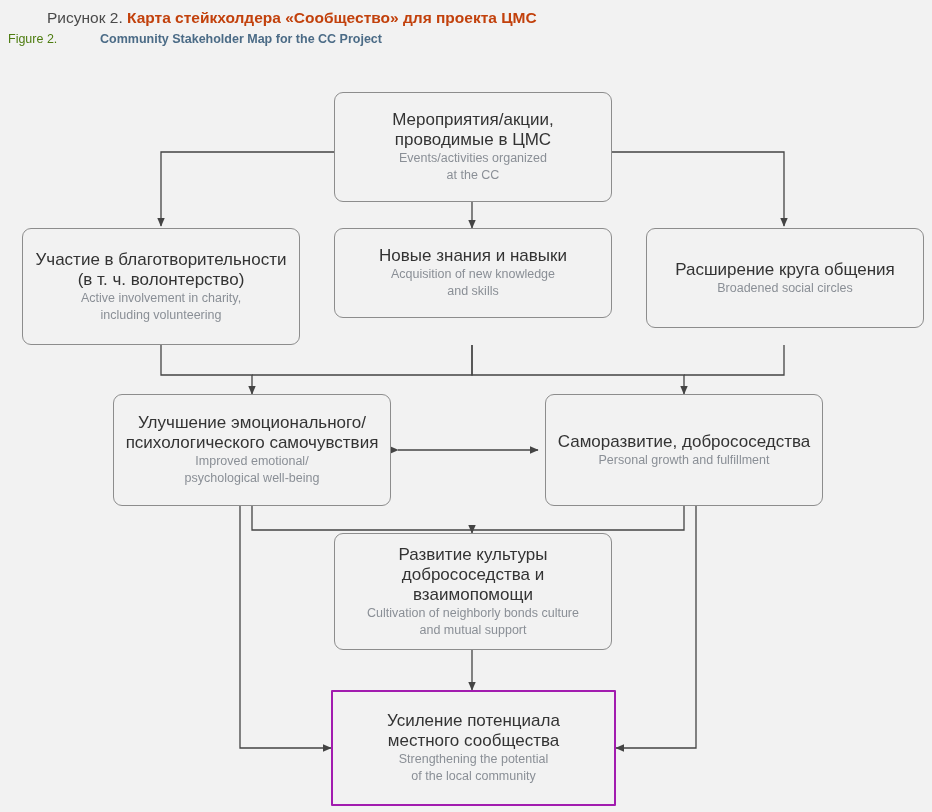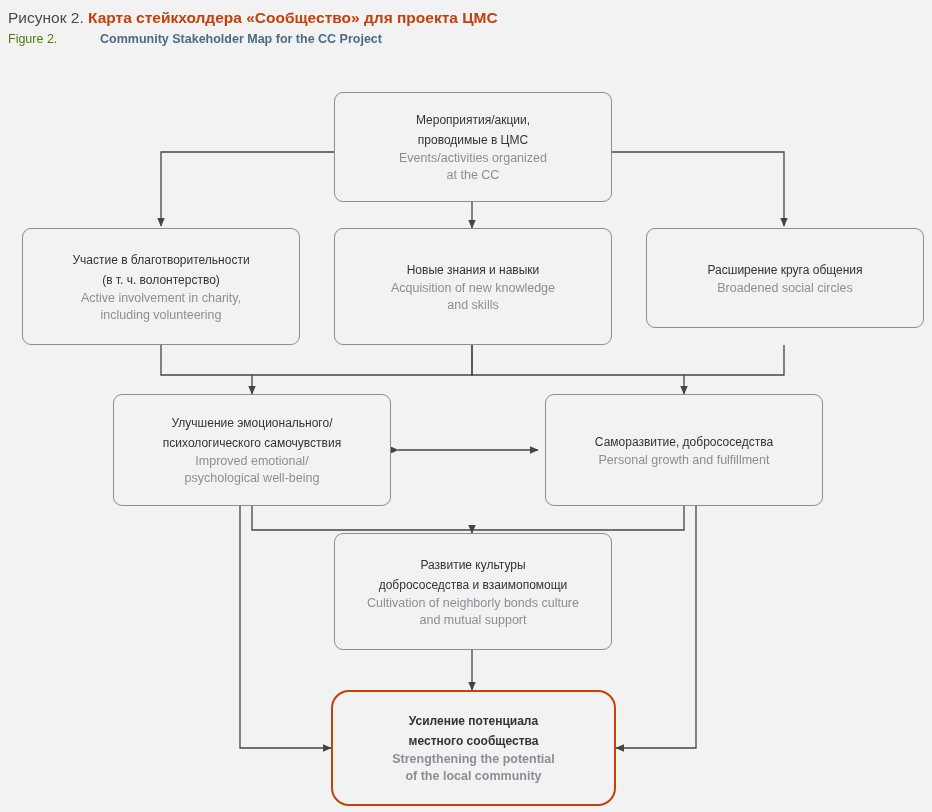--- a/index.html
+++ b/index.html
@@ -22,20 +22,21 @@
     width: 910px;
   }
   .caption-ru {
     font-size: 15.5px;
     color: #4a4a4a;
     line-height: 20px;
     white-space: nowrap;
   }
   .caption-ru .fig-label {
     font-weight: 400;
+    margin-left: 39px;
   }
   .caption-ru .fig-title {
     font-weight: 700;
     color: #c2410c;
   }
   .caption-en {
     font-size: 12.5px;
     line-height: 18px;
     margin-top: 2px;
     white-space: nowrap;
@@ -72,26 +73,25 @@
     border: 1px solid #8d8d8d;
     border-radius: 9px;
     display: flex;
     flex-direction: column;
     align-items: center;
     justify-content: center;
     text-align: center;
     padding: 6px 10px;
   }
   .node.highlight {
-    border: 2px solid #c2410c;
-    border-radius: 18px;
-    font-weight: bold;
+    border: 2px solid #a21caf;
+    border-radius: 1px;
   }
   .node .ru {
-    font-size: 12px;
+    font-size: 17px;
     line-height: 20px;
     color: #333333;
   }
   .node .en {
     font-size: 12.5px;
     line-height: 17px;
     color: #8a8f96;
     margin-top: 0;
   }
 </style>
@@ -152,21 +152,21 @@
     <div class="en">at the CC</div>
   </div>
 
   <div class="node" style="left:22px; top:228px; width:278px; height:117px;">
     <div class="ru">Участие в благотворительности</div>
     <div class="ru">(в т. ч. волонтерство)</div>
     <div class="en">Active involvement in charity,</div>
     <div class="en">including volunteering</div>
   </div>
 
-  <div class="node" style="left:334px; top:228px; width:278px; height:117px;">
+  <div class="node" style="left:334px; top:228px; width:278px; height:90px;">
     <div class="ru">Новые знания и навыки</div>
     <div class="en">Acquisition of new knowledge</div>
     <div class="en">and skills</div>
   </div>
 
   <div class="node" style="left:646px; top:228px; width:278px; height:100px;">
     <div class="ru">Расширение круга общения</div>
     <div class="en">Broadened social circles</div>
   </div>
 

